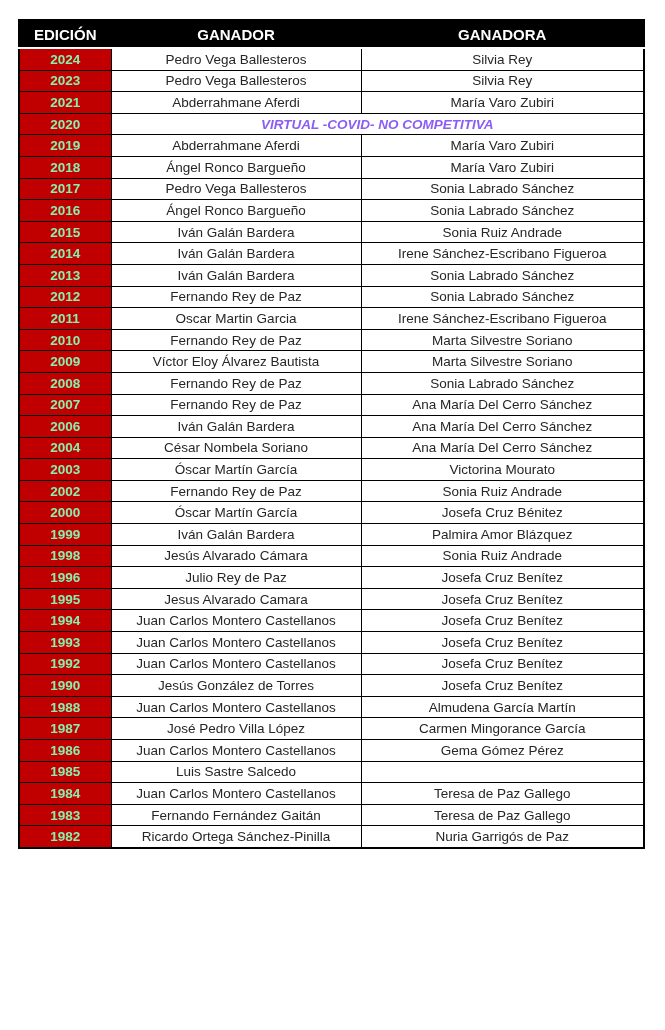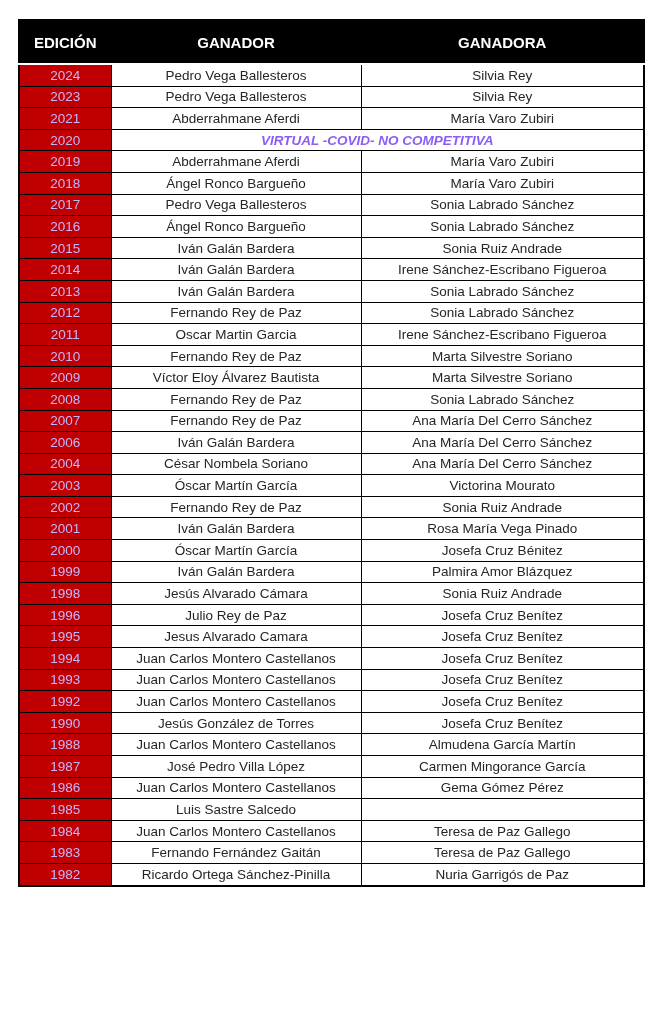--- a/index.html
+++ b/index.html
@@ -27,36 +27,36 @@
   }
   table.winners th {
     background: #000000;
     color: #ffffff;
     font-weight: bold;
     font-size: 15px;
     height: 26px;
     border: 1px solid #000000;
     border-bottom: 2px solid #ffffff;
     text-align: center;
-    padding: 8px;
+    padding: 0;
   }
   table.winners td {
     border: 1px solid #000000;
     text-align: center;
     vertical-align: middle;
     font-size: 13.5px;
     height: 20.6px;
     padding: 0 2px;
     overflow: hidden;
     white-space: nowrap;
   }
   table.winners td.year {
     background: #c00000;
-    color: #c4b5fd;
-    font-weight: normal;
+    color: #86efac;
+    font-weight: bold;
   }
   table.winners td.name {
     color: #262626;
     background: #ffffff;
   }
   table.winners td.covid {
     font-weight: bold;
     font-style: italic;
     color: #8b5cf6;
   }
@@ -177,25 +177,20 @@
           <td class="year">2003</td>
           <td class="name">Óscar Martín García</td>
           <td class="name">Victorina Mourato</td>
         </tr>
         <tr>
           <td class="year">2002</td>
           <td class="name">Fernando Rey de Paz</td>
           <td class="name">Sonia Ruiz Andrade</td>
         </tr>
         <tr>
-          <td class="year">2001</td>
-          <td class="name">Iván Galán Bardera</td>
-          <td class="name">Rosa María Vega Pinado</td>
-        </tr>
-        <tr>
           <td class="year">2000</td>
           <td class="name">Óscar Martín García</td>
           <td class="name">Josefa Cruz Bénitez</td>
         </tr>
         <tr>
           <td class="year">1999</td>
           <td class="name">Iván Galán Bardera</td>
           <td class="name">Palmira Amor Blázquez</td>
         </tr>
         <tr>

